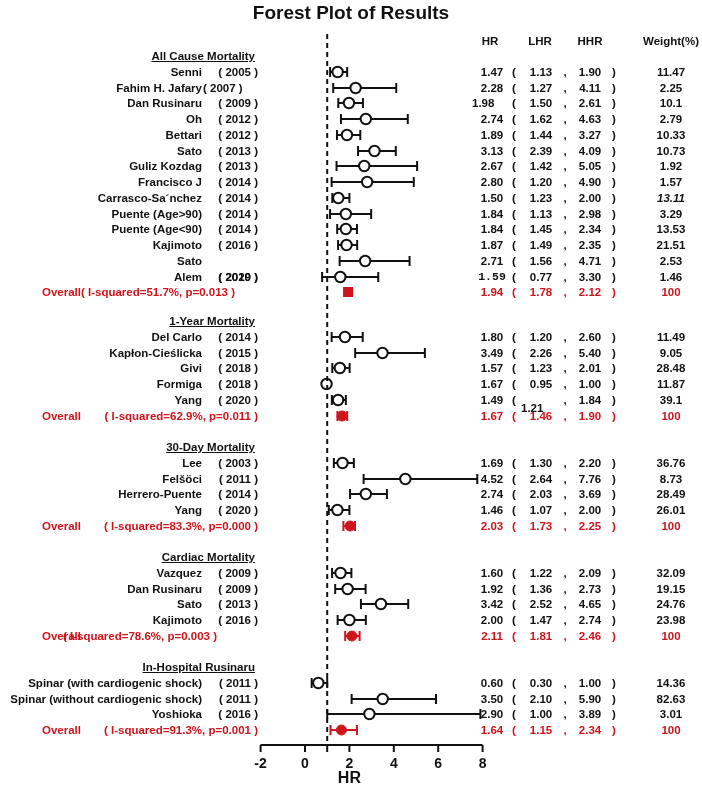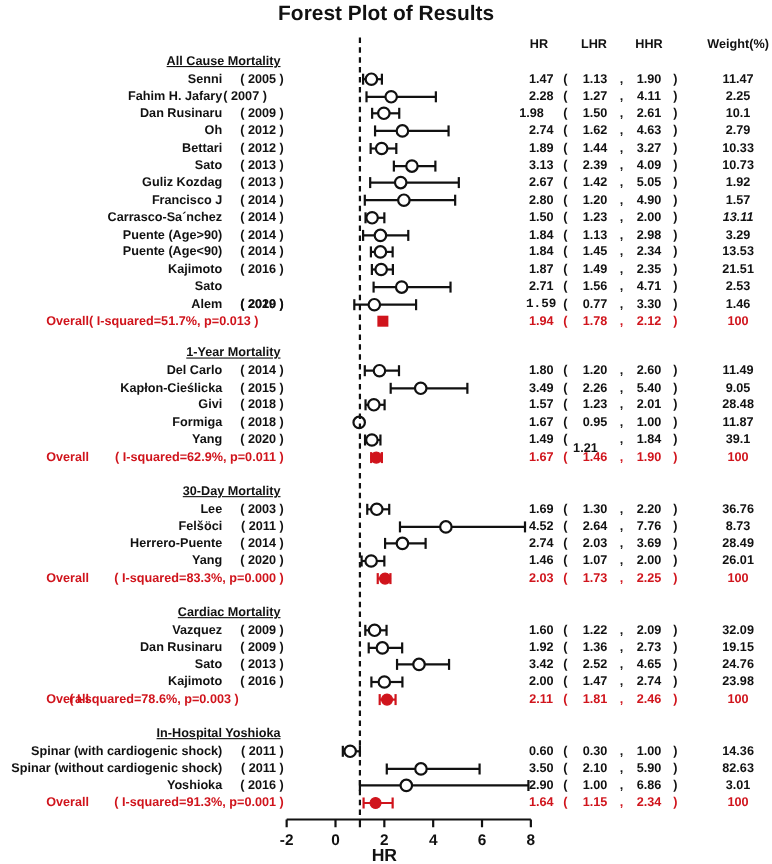--- a/index.html
+++ b/index.html
@@ -297,21 +297,21 @@
     <div class="txt " style="top: 613px; left: 641px; width: 60px; text-align: center;">23.98</div>
     <div class="txt red" style="top: 629px; left: 42px;">Overall</div>
     <div class="txt red" style="top: 629px; left: 40px; width: 200px; text-align: center;">( I-squared=78.6%, p=0.003 )</div>
     <div class="txt red" style="top: 629px; left: 472px; width: 40px; text-align: center;">2.11</div>
     <div class="txt red" style="top: 629px; left: 509px; width: 10px; text-align: center;">(</div>
     <div class="txt red" style="top: 629px; left: 521px; width: 40px; text-align: center;">1.81</div>
     <div class="txt red" style="top: 629px; left: 560px; width: 10px; text-align: center;">,</div>
     <div class="txt red" style="top: 629px; left: 570px; width: 40px; text-align: center;">2.46</div>
     <div class="txt red" style="top: 629px; left: 609px; width: 10px; text-align: center;">)</div>
     <div class="txt red" style="top: 629px; left: 641px; width: 60px; text-align: center;">100</div>
-    <div class="txt heading" style="top: 660px; left: 5px; width: 250px; text-align: right;">In-Hospital Yoshioka</div>
+    <div class="txt heading" style="top: 660px; left: 5px; width: 250px; text-align: right;">In-Hospital Rusinaru</div>
     <div class="txt " style="top: 676px; left: -98px; width: 300px; text-align: right;">Spinar (with cardiogenic shock)</div>
     <div class="txt " style="top: 676px; left: 203px; width: 55px; text-align: right;">( 2011 )</div>
     <div class="txt " style="top: 676px; left: 472px; width: 40px; text-align: center;">0.60</div>
     <div class="txt " style="top: 676px; left: 509px; width: 10px; text-align: center;">(</div>
     <div class="txt " style="top: 676px; left: 521px; width: 40px; text-align: center;">0.30</div>
     <div class="txt " style="top: 676px; left: 560px; width: 10px; text-align: center;">,</div>
     <div class="txt " style="top: 676px; left: 570px; width: 40px; text-align: center;">1.00</div>
     <div class="txt " style="top: 676px; left: 609px; width: 10px; text-align: center;">)</div>
     <div class="txt " style="top: 676px; left: 641px; width: 60px; text-align: center;">14.36</div>
     <div class="txt " style="top: 692px; left: -98px; width: 300px; text-align: right;">Spinar (without cardiogenic shock)</div>
@@ -322,21 +322,21 @@
     <div class="txt " style="top: 692px; left: 560px; width: 10px; text-align: center;">,</div>
     <div class="txt " style="top: 692px; left: 570px; width: 40px; text-align: center;">5.90</div>
     <div class="txt " style="top: 692px; left: 609px; width: 10px; text-align: center;">)</div>
     <div class="txt " style="top: 692px; left: 641px; width: 60px; text-align: center;">82.63</div>
     <div class="txt " style="top: 707px; left: -98px; width: 300px; text-align: right;">Yoshioka</div>
     <div class="txt " style="top: 707px; left: 203px; width: 55px; text-align: right;">( 2016 )</div>
     <div class="txt " style="top: 707px; left: 472px; width: 40px; text-align: center;">2.90</div>
     <div class="txt " style="top: 707px; left: 509px; width: 10px; text-align: center;">(</div>
     <div class="txt " style="top: 707px; left: 521px; width: 40px; text-align: center;">1.00</div>
     <div class="txt " style="top: 707px; left: 560px; width: 10px; text-align: center;">,</div>
-    <div class="txt " style="top: 707px; left: 570px; width: 40px; text-align: center;">6.86</div>
+    <div class="txt " style="top: 707px; left: 570px; width: 40px; text-align: center;">3.89</div>
     <div class="txt " style="top: 707px; left: 609px; width: 10px; text-align: center;">)</div>
     <div class="txt " style="top: 707px; left: 641px; width: 60px; text-align: center;">3.01</div>
     <div class="txt red" style="top: 723px; left: 42px;">Overall</div>
     <div class="txt red" style="top: 723px; left: 58px; width: 200px; text-align: right;">( I-squared=91.3%, p=0.001 )</div>
     <div class="txt red" style="top: 723px; left: 472px; width: 40px; text-align: center;">1.64</div>
     <div class="txt red" style="top: 723px; left: 509px; width: 10px; text-align: center;">(</div>
     <div class="txt red" style="top: 723px; left: 521px; width: 40px; text-align: center;">1.15</div>
     <div class="txt red" style="top: 723px; left: 560px; width: 10px; text-align: center;">,</div>
     <div class="txt red" style="top: 723px; left: 570px; width: 40px; text-align: center;">2.34</div>
     <div class="txt red" style="top: 723px; left: 609px; width: 10px; text-align: center;">)</div>

